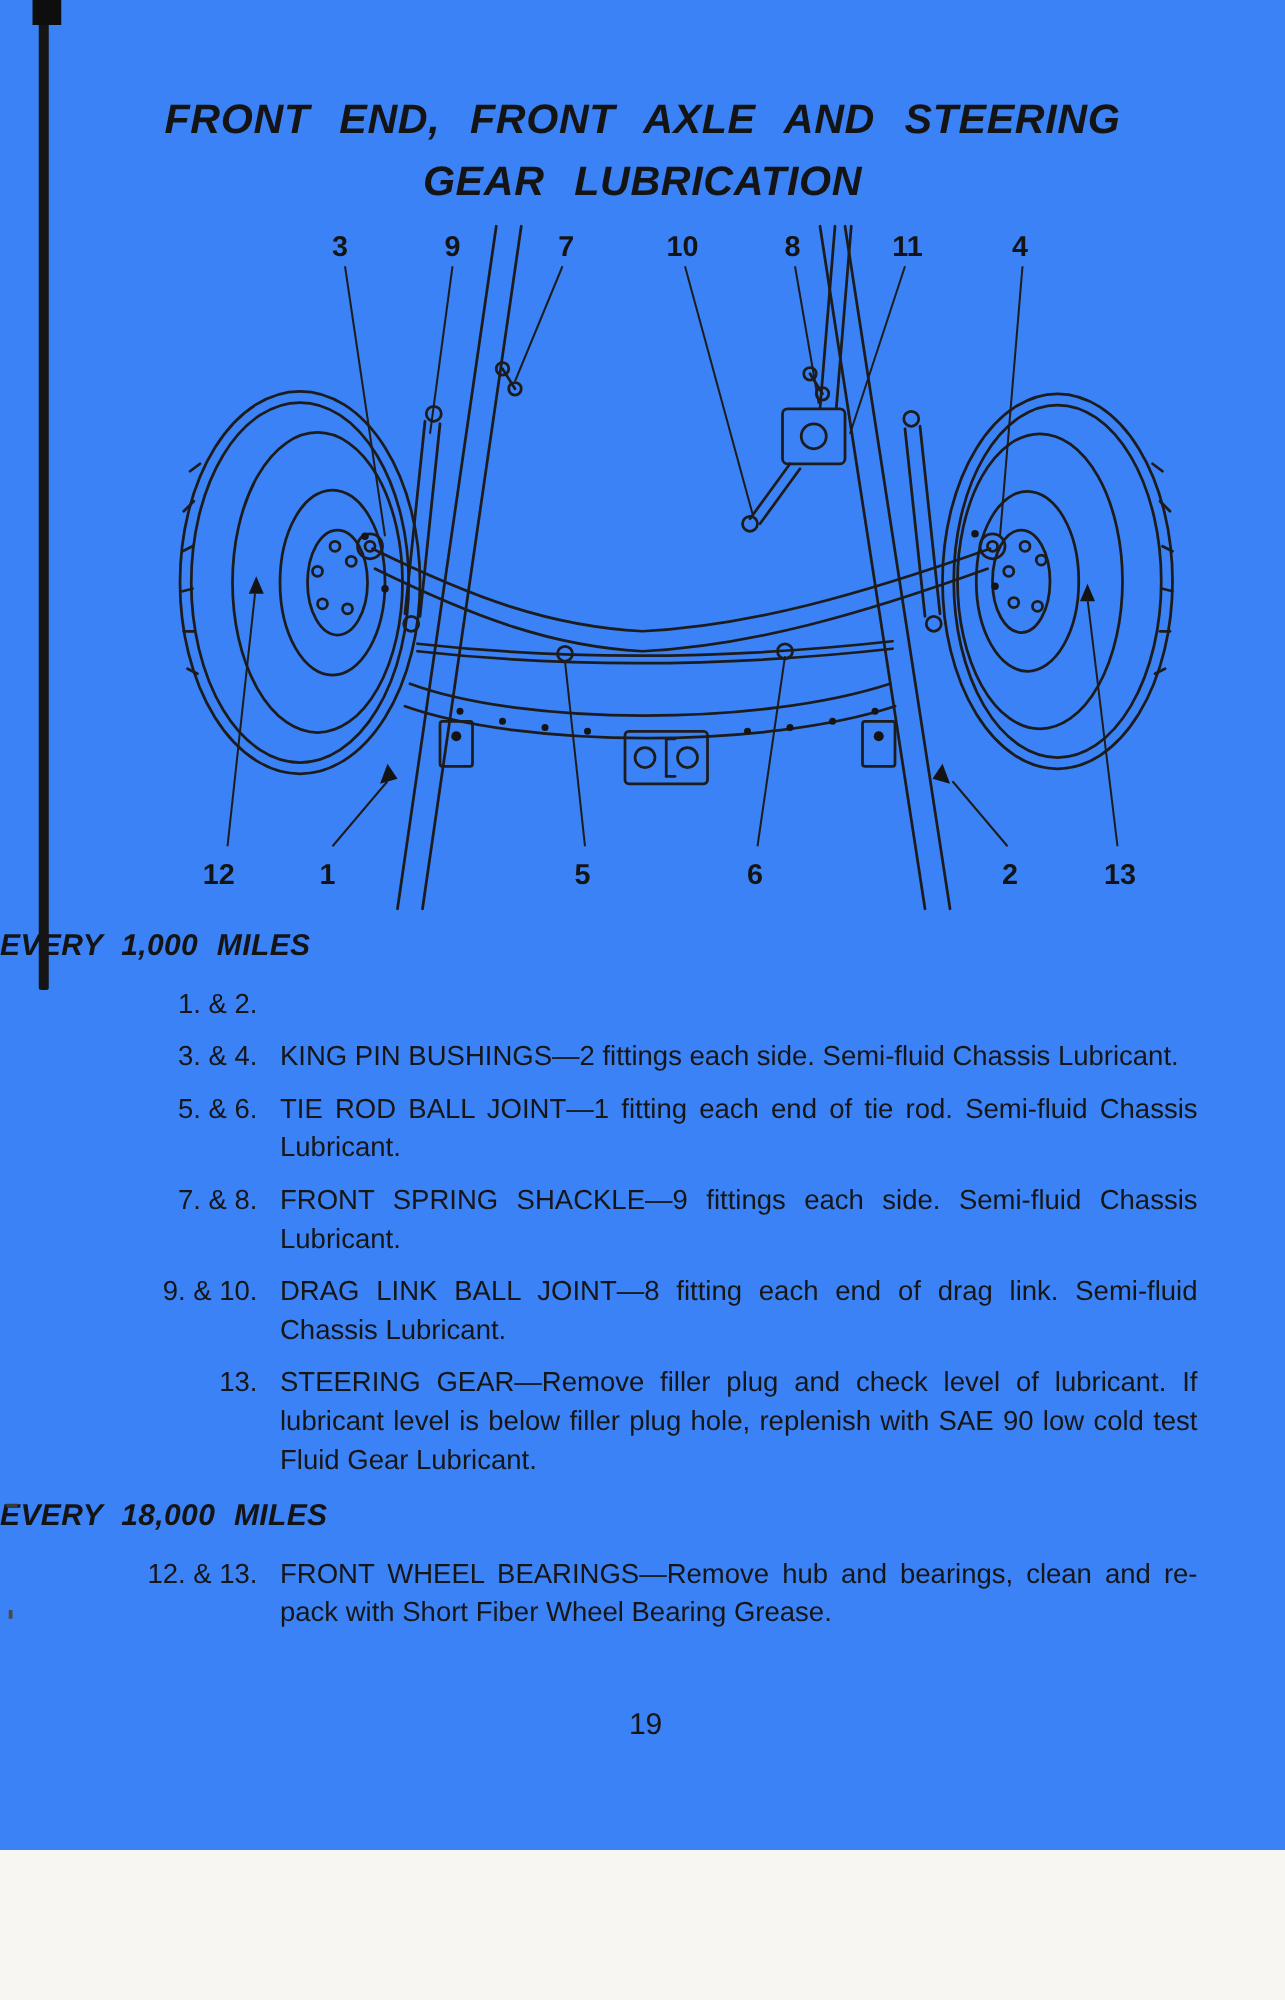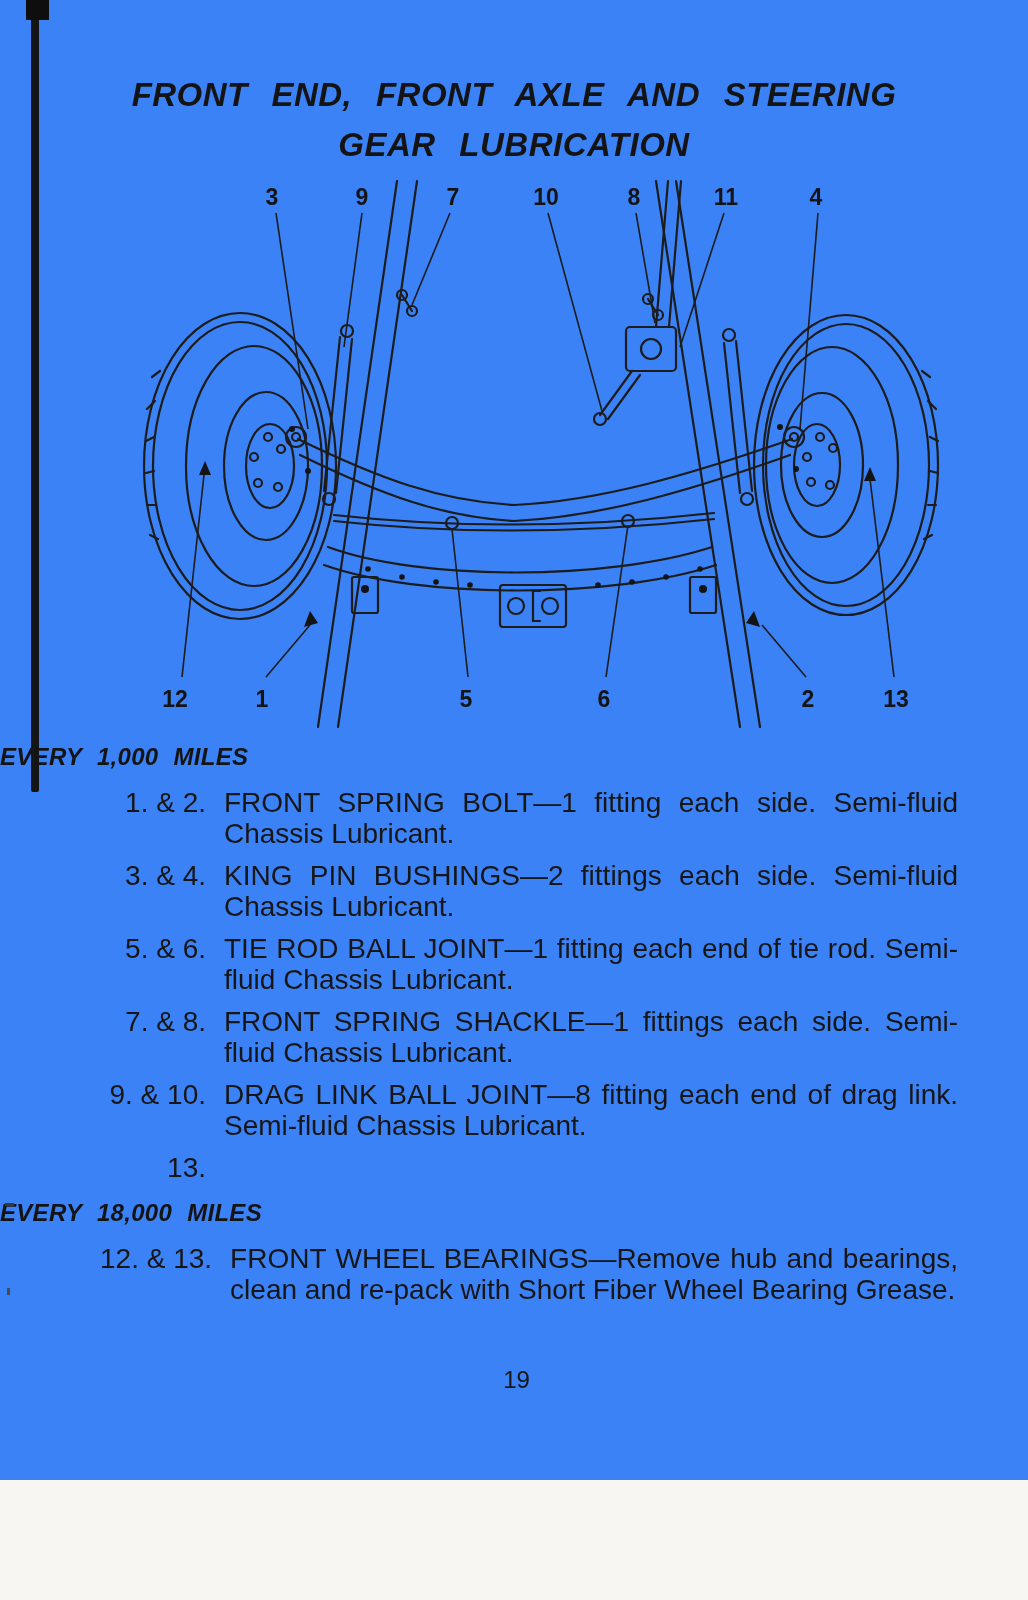--- a/index.html
+++ b/index.html
@@ -46,21 +46,21 @@
   .sec-heading {
     font-style: italic; font-weight: bold;
     font-size: 24px; margin: 16px 0 16px;
     word-spacing: 8px; letter-spacing: 0.3px;
     color: #141414;
   }
   .sec-heading.first { margin-top: 4px; }
   .item {
     display: flex;
     margin: 0 70px 11px 100px;
-    font-size: 28px; line-height: 31px;
+    font-size: 22px; line-height: 31px;
   }
   .item-num {
     flex: 0 0 106px;
     text-align: right;
     padding-right: 18px;
     white-space: nowrap;
   }
   .item-text { flex: 1; text-align: justify; }
   .page-number {
     position: absolute; left: 5px; right: 0; bottom: 86px;
@@ -259,42 +259,42 @@
         <text class="co" x="808" y="528">2</text>
         <text class="co" x="896" y="528">13</text>
       </g>
     </svg>
   </div>
 
   <div class="sec-heading first">EVERY 1,000 MILES</div>
 
   <div class="item">
     <div class="item-num">1. &amp; 2.</div>
-    <div class="item-text">FRONT SPRING BOLT—1 fitting each side. Semi-fluid Chassis Lubricant.</div>
   </div>
   <div class="item">
     <div class="item-num">3. &amp; 4.</div>
     <div class="item-text">KING PIN BUSHINGS—2 fittings each side. Semi-fluid Chassis Lubricant.</div>
   </div>
   <div class="item">
     <div class="item-num">5. &amp; 6.</div>
     <div class="item-text">TIE ROD BALL JOINT—1 fitting each end of tie rod. Semi-fluid Chassis Lubricant.</div>
   </div>
   <div class="item">
     <div class="item-num">7. &amp; 8.</div>
-    <div class="item-text">FRONT SPRING SHACKLE—1 fittings each side. Semi-fluid Chassis Lubricant.</div>
+    <div class="item-text">FRONT SPRING SHACKLE—9 fittings each side. Semi-fluid Chassis Lubricant.</div>
   </div>
   <div class="item">
     <div class="item-num">9. &amp; 10.</div>
     <div class="item-text">DRAG LINK BALL JOINT—8 fitting each end of drag link. Semi-fluid Chassis Lubricant.</div>
   </div>
 
 
   <div class="item">
     <div class="item-num">13.</div>
+    <div class="item-text">STEERING GEAR—Remove filler plug and check level of lubricant. If lubricant level is below filler plug hole, replenish with SAE 90 low cold test Fluid Gear Lubricant.</div>
   </div>
 
   <div class="sec-heading">EVERY 18,000 MILES</div>
 
   <div class="item">
     <div class="item-num">12. &amp; 13.</div>
     <div class="item-text">FRONT WHEEL BEARINGS—Remove hub and bearings, clean and re-pack with Short Fiber Wheel Bearing Grease.</div>
   </div>
 
   <div class="page-number">19</div>

